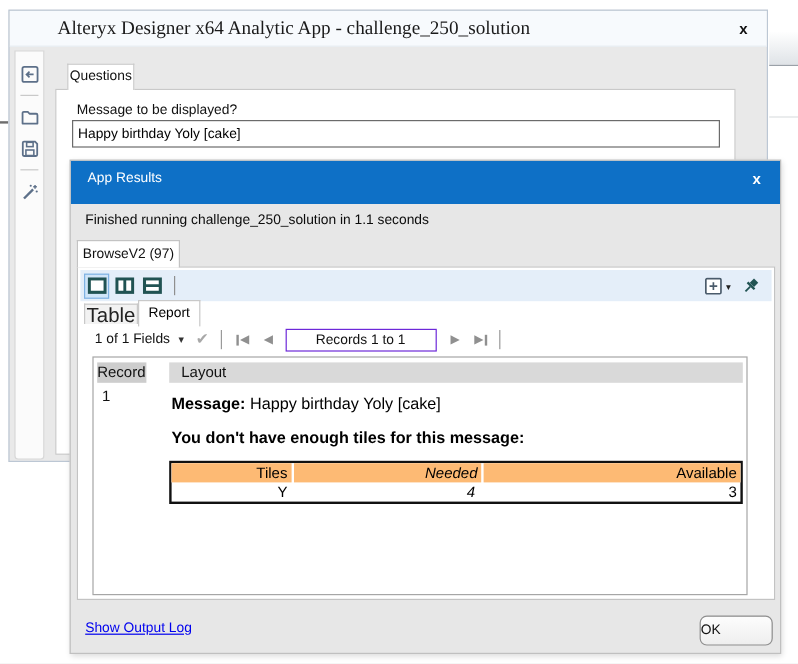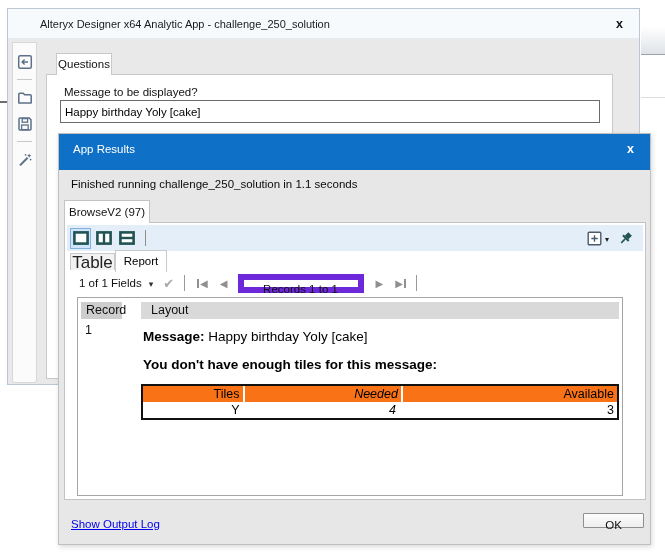--- a/index.html
+++ b/index.html
@@ -11,21 +11,21 @@
   .bg-toolbar-edge { position:absolute; left:641px; top:26px; width:24px; height:29px;
     background:linear-gradient(#ffffff,#dfe3e7); border-bottom:1px solid #9aa1a8; }
   .bg-line-right { position:absolute; left:641px; top:97px; width:24px; height:1px; background:#dcdfe2; }
   .bg-line-left { position:absolute; left:0; top:101px; width:7px; height:2px; background:#6d6d6d; }
 
   
   .main-dialog { position:absolute; left:7px; top:8px; width:633px; height:377px;
     background:#e9e9e9; border:1px solid #bcc7d4; overflow:hidden; }
   .md-titlebar { position:absolute; left:0; top:0; right:0; height:30px; background:#f7fafd;
     border-bottom:1px solid #e6ebf1; }
-  .md-title { position:absolute; left:32px; top:0; line-height:30px; font-size:11px; color:#1a1a1a; white-space:nowrap; }
+  .md-title { position:absolute; left:40px; top:0; line-height:30px; font-size:16px; color:#1a1a1a; white-space:nowrap;font-family:Liberation Serif, serif; }
   .md-close { position:absolute; right:16px; top:0; line-height:30px; font-size:12.5px; font-weight:bold; color:#111; cursor:default; }
   .md-sidebar { position:absolute; left:4px; top:33px; width:25px; height:341px; background:#fbfbfb;
     border:1px solid #d8d8d8; border-radius:0 0 3px 3px; display:flex; flex-direction:column; align-items:center; padding-top:9px; }
   .md-sidebar .tool { width:19px; height:19px; display:flex; align-items:center; justify-content:center; margin-bottom:7px; }
   .md-sidebar .sep { width:15px; height:1px; background:#c9c9c9; margin:1px 0 8px 0; }
   .q-tab { position:absolute; left:48px; top:44px; width:56px; height:22px; background:#fff;
     border:1px solid #c9c9c9; border-bottom:none; z-index:2; font-size:11.5px; text-align:center; line-height:21px; color:#111; }
   .q-panel { position:absolute; left:38px; top:65px; width:567px; height:305px; background:#fff; border:1px solid #c9c9c9; }
   .q-label { position:absolute; left:17px; top:11px; font-size:11.5px; color:#111; }
   .q-input { position:absolute; left:13px; top:25px; width:540px; height:23px; border:1px solid #6b6b6b;
@@ -59,44 +59,44 @@
     border:1px solid #c9c9c9; border-bottom:none; z-index:2; font-size:11.5px; text-align:center; line-height:20px; color:#000; }
 
   .recbar { position:absolute; left:0; top:47px; right:0; height:26px; display:flex; align-items:center;
     font-size:11.5px; color:#111; padding-left:14px; background:#fff; }
   .rb-caret { font-size:9px; color:#333; margin-left:7px; margin-top:2px; }
   .rb-check { color:#a8a8a8; font-size:13px; margin-left:10px; }
   .rb-sep { width:1px; height:16px; background:#9a9a9a; margin-left:10px; }
   .navbtn { display:flex; align-items:center; color:#909090; font-size:10px; margin-left:12px; cursor:default; }
   .navbtn .bar { width:2px; height:9px; background:#909090; }
   .navbtn .bar.l { margin-right:1px; } .navbtn .bar.r { margin-left:1px; }
-  .rec-box { width:126px; height:19px; border:6px solid #6d28d9; text-align:center; line-height:18px; margin-left:10px; font-size:11.5px; }
+  .rec-box { width:126px; height:19px; border:1px solid #6d28d9; text-align:center; line-height:18px; margin-left:10px; font-size:11.5px; }
 
   .report-area { position:absolute; left:12px; top:74px; width:546px; height:199px; background:#fff;
     border:1px solid #a6a6a6; font-size:13.5px; overflow:hidden; }
   .hdr-record { position:absolute; left:3px; top:4px; width:41px; height:17px; background:#cdcdcd;
-    font-size:12.5px; line-height:17px; padding-left:5px; color:#111; }
+    font-size:12.5px; line-height:17px; color:#111; }
   .hdr-layout { position:absolute; left:63px; top:4px; width:478px; height:17px; background:#d9d9d9;
     font-size:12.5px; line-height:17px; padding-left:10px; color:#111; }
   .rec-id { position:absolute; left:7px; top:25px; font-size:12.5px; color:#111; }
   .msg-line { position:absolute; left:65px; top:31px; font-size:13.5px; color:#000; white-space:nowrap; }
   .msg-line b { font-weight:bold; }
   .warn-line { position:absolute; left:65px; top:59px; font-size:13.5px; font-weight:bold; color:#000; white-space:nowrap; }
   .tiles-table { position:absolute; left:63px; top:86px; width:478px; border:2px solid #111; background:#fff; }
   .tt-row { display:flex; }
   .tt-row.head { background:#fff; }
   .tt-cell { text-align:right; font-size:12.5px; line-height:16px; height:16px; padding-right:3px; }
-  .tt-row.head .tt-cell { background:#f97316;padding-left:16px; }
+  .tt-row.head .tt-cell { background:#fdba74;padding-left:16px; }
   .tt-row.head .tt-cell + .tt-cell { margin-left:2px; }
   .tt-c1 { width:21%; } .tt-c2 { width:33%; flex:0 0 auto;font-style:italic; } .tt-c3 { flex:1; }
 
   .rd-link { position:absolute; left:12px; top:384px; font-size:11.5px; color:#0000ee; text-decoration:underline; cursor:pointer; }
-  .ok-btn { position:absolute; left:524px; top:379px; width:61px; height:15px;
-    background:linear-gradient(#fdfdfd,#eeeeee); border:1px solid #8f8f8f; border-radius:1px;
-    font-size:11.5px; text-align:center; line-height:22px; color:#111; cursor:default; }
+  .ok-btn { position:absolute; left:524px; top:379px; width:61px; height:25px;
+    background:linear-gradient(#fdfdfd,#eeeeee); border:1px solid #8f8f8f; border-radius:6px;
+    font-size:11.5px; text-align:left; line-height:22px; color:#111; cursor:default; }
 </style>
 </head>
 <body>
 
 <div class="bg-toolbar-edge"></div>
 <div class="bg-line-right"></div>
 <div class="bg-line-left"></div>
 
 <div class="main-dialog">
   <div class="md-titlebar">

